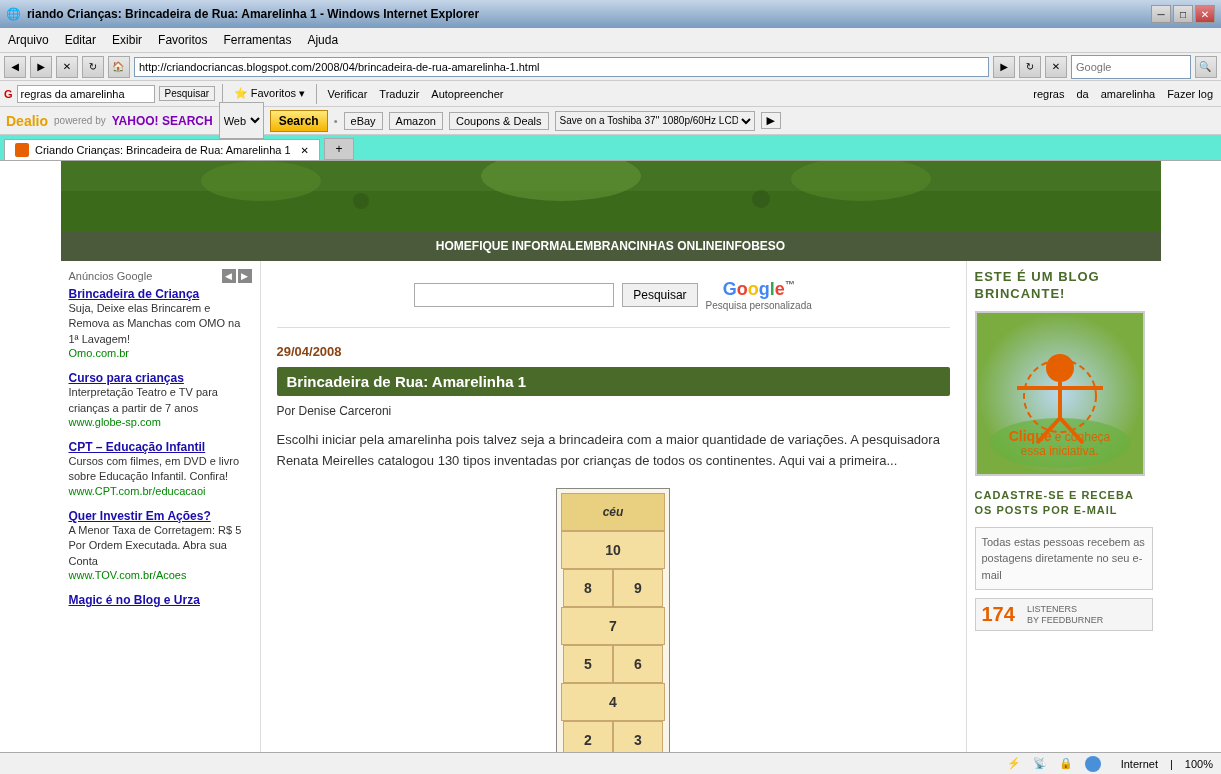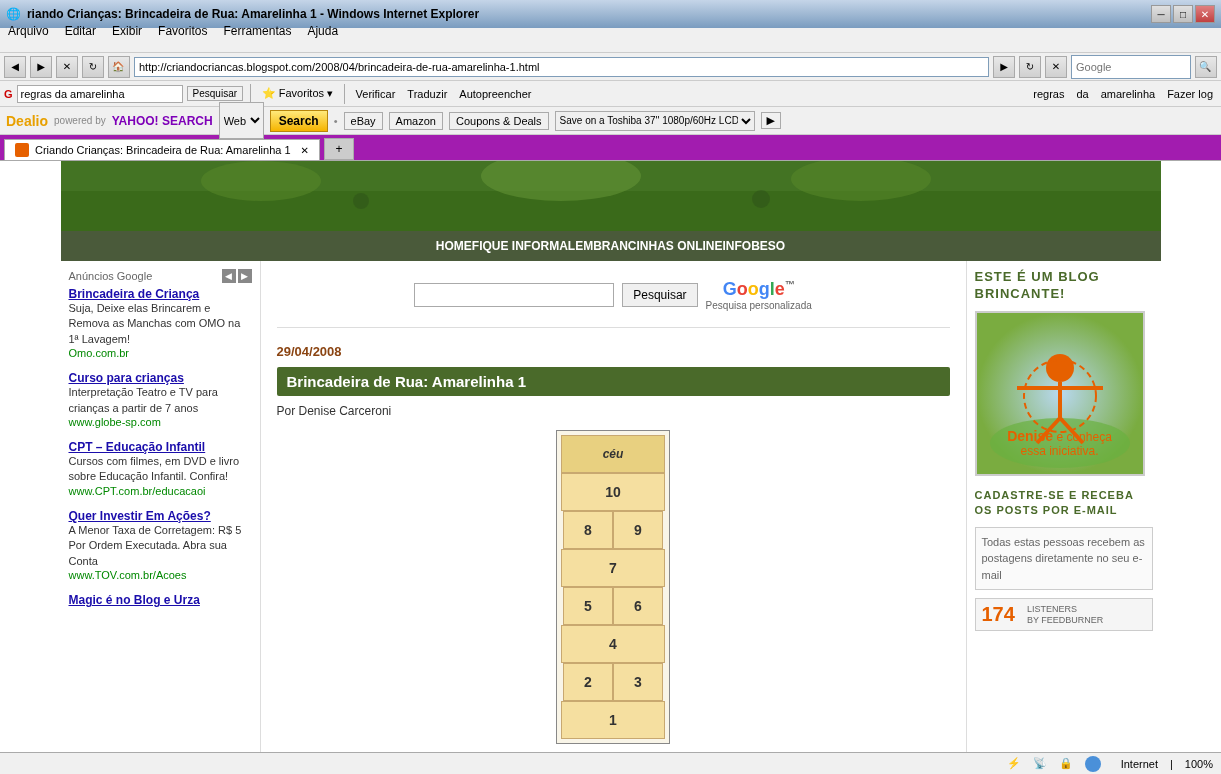--- a/index.html
+++ b/index.html
@@ -15,21 +15,21 @@
       gap: 6px;
     }
     .title-bar-text { color: #000; font-size: 12px; font-weight: bold; flex: 1; }
     .title-bar-buttons { display: flex; gap: 2px; }
     .title-btn { width: 20px; height: 18px; border: 1px solid #999; background: linear-gradient(to bottom, #e0e0e0, #c0c0c0); font-size: 10px; cursor: pointer; display: flex; align-items: center; justify-content: center; }
 
     .menu-bar {
       background: #f0f0f0;
       height: 22px;
       display: flex;
-      align-items: flex-end;
+      align-items: center;
       padding: 12px 4px;
       gap: 8px;
       border-bottom: 1px solid #ccc;
     }
     .menu-item { font-size: 12px; cursor: pointer; padding: 2px 4px; }
 
     .address-bar {
       background: #f0f0f0;
       height: 28px;
       display: flex;
@@ -67,21 +67,21 @@
     .yahoo-logo { display: flex; align-items: center; gap: 2px; font-size: 11px; }
     .yahoo-text { color: #7e00b8; font-weight: bold; font-size: 12px; }
     .search-dropdown { height: 37px; font-size: 11px; border: 1px solid #aaa; }
     .search-btn-yellow { background: linear-gradient(to bottom, #ffe97a, #f5b400); border: 1px solid #b8860b; height: 22px; padding: 0 8px; font-size: 12px; font-weight: bold; cursor: pointer; }
     .ebay-btn { font-size: 11px; color: #000; cursor: pointer; border: 1px solid #aaa; background: #f0f0f0; padding: 2px 6px; }
     .amazon-btn { font-size: 11px; color: #000; cursor: pointer; border: 1px solid #aaa; background: #f0f0f0; padding: 2px 6px; }
     .coupons-btn { font-size: 11px; color: #000; cursor: pointer; border: 1px solid #aaa; background: #f0f0f0; padding: 2px 6px; }
     .save-dropdown { height: 20px; font-size: 10px; border: 1px solid #aaa; }
 
     .tab-bar {
-      background: #a21caf;
+      background: #5eead4;
       height: 26px;
       display: flex;
       align-items: flex-end;
       padding: 0 4px;
       border-bottom: 1px solid #aaa;
     }
     .tab { background: #e8e8e8; border: 1px solid #aaa; border-bottom: none; padding: 3px 10px; font-size: 11px; cursor: pointer; display: flex; align-items: center; gap: 6px; }
     .tab.active { background: #fff; }
     .tab-icon { width: 14px; height: 14px; background: #e66000; border-radius: 2px; display: inline-block; }
 
@@ -317,21 +317,21 @@
   <input class="address-input" value="http://criandocriancas.blogspot.com/2008/04/brincadeira-de-rua-amarelinha-1.html" style="flex: 1 1 0%;">
   <button class="go-btn">▶</button>
   <button class="nav-btn">↻</button>
   <button class="nav-btn">✕</button>
   <input class="search-box-ie" placeholder="Google" style="">
   <button class="nav-btn">🔍</button>
 </div>
 
 <div class="toolbar2">
   <span style="font-size:11px;color:#c00;font-weight:bold;">G</span>
-  <input style="width: 166px; height: 18px; border: 1px solid rgb(170, 170, 170); font-size: 11px; padding: 0px 3px;" value="regras da amarelinha">
+  <input style="width: 138px; height: 18px; border: 1px solid rgb(170, 170, 170); font-size: 11px; padding: 0px 3px;" value="regras da amarelinha">
   <button style="font-size:10px;border:1px solid #aaa;background:#f0f0f0;padding:1px 5px;cursor:pointer;">Pesquisar</button>
   <span style="width:1px;background:#aaa;height:20px;display:inline-block;margin:0 3px;"></span>
   <span class="toolbar2-item">⭐ Favoritos ▾</span>
   <span style="width:1px;background:#aaa;height:20px;display:inline-block;margin:0 3px;"></span>
   <span class="toolbar2-item">Verificar</span>
   <span class="toolbar2-item">Traduzir</span>
   <span class="toolbar2-item">Autopreencher</span>
   <span style="flex:1;"></span>
   <span class="toolbar2-item">regras</span>
   <span class="toolbar2-item">da</span>
@@ -442,20 +442,21 @@
           <div style="font-size:18px;font-weight:bold;">
             <span style="color:#4285f4;">G</span><span style="color:#ea4335;">o</span><span style="color:#fbbc05;">o</span><span style="color:#4285f4;">g</span><span style="color:#34a853;">l</span><span style="color:#ea4335;">e</span><span style="font-size:10px;vertical-align:super;color:#666;">™</span>
           </div>
           <div class="pesquisa-personalizada">Pesquisa personalizada</div>
         </div>
       </div>
 
       <div class="post-date">29/04/2008</div>
       <div class="post-title-bar">Brincadeira de Rua: Amarelinha 1</div>
       <div class="post-author">Por Denise Carceroni</div>
+      <div class="post-body">Escolhi iniciar pela amarelinha pois talvez seja a brincadeira com a maior quantidade de variações. A pesquisadora Renata Meirelles catalogou 130 tipos inventadas por crianças de todos os continentes. Aqui vai a primeira...</div>
 
       <div class="amarelinha-container">
         <div class="amarelinha-grid">
 
           <div class="hop-row">
             <div class="hop-cell ceu">céu</div>
           </div>
 
           <div class="hop-row">
             <div class="hop-cell wide">10</div>
@@ -511,21 +512,21 @@
           <line x1="40" y1="75" x2="126" y2="75" stroke="#e66000" stroke-width="4"></line>
 
           <line x1="83" y1="69" x2="83" y2="105" stroke="#e66000" stroke-width="4"></line>
 
           <line x1="83" y1="105" x2="60" y2="130" stroke="#e66000" stroke-width="4"></line>
           <line x1="83" y1="105" x2="106" y2="130" stroke="#e66000" stroke-width="4"></line>
 
           <circle cx="83" cy="83" r="36" fill="none" stroke="#e66000" stroke-width="2" stroke-dasharray="6,4"></circle>
         </svg>
         <div style="position:relative;z-index:2;margin-top:100px;text-align:center;">
-          <span class="asb-text">Denise</span>
+          <span class="asb-text">Clique</span>
           <span style="color:#e66000;font-size:12px;">e conheça</span>
           <br>
           <span class="asb-sub">essa iniciativa.</span>
         </div>
       </div>
 
       <div class="cadastre-title">CADASTRE-SE E RECEBA OS POSTS POR E-MAIL</div>
 
       <div class="cadastre-box">
         <span>Todas estas pessoas recebem as postagens diretamente no seu e-mail</span>

